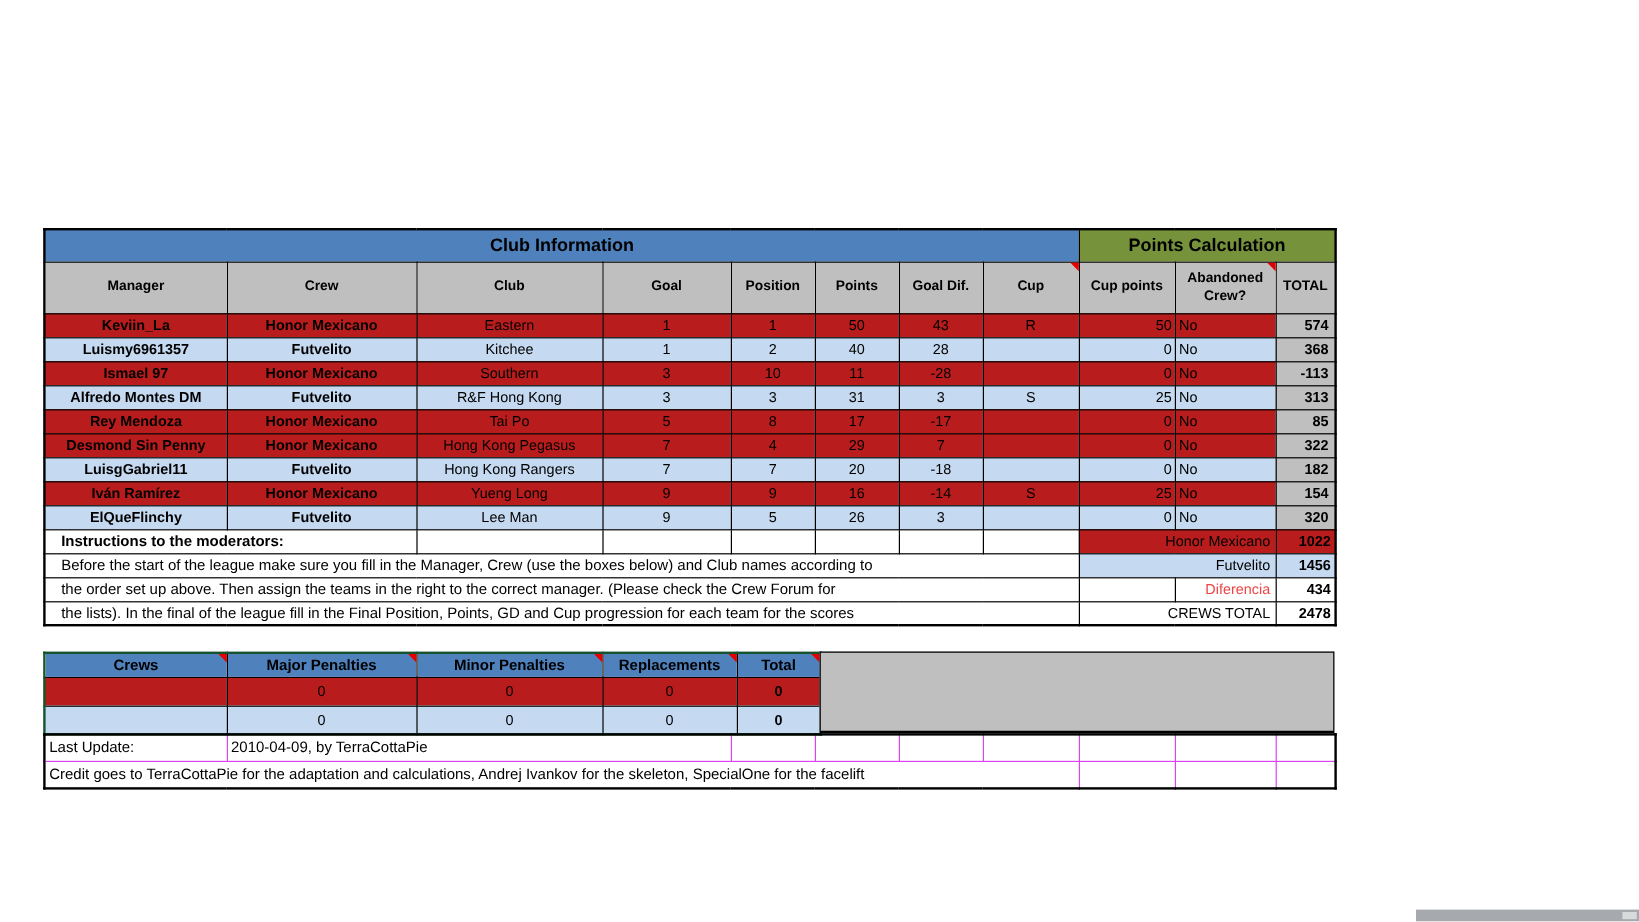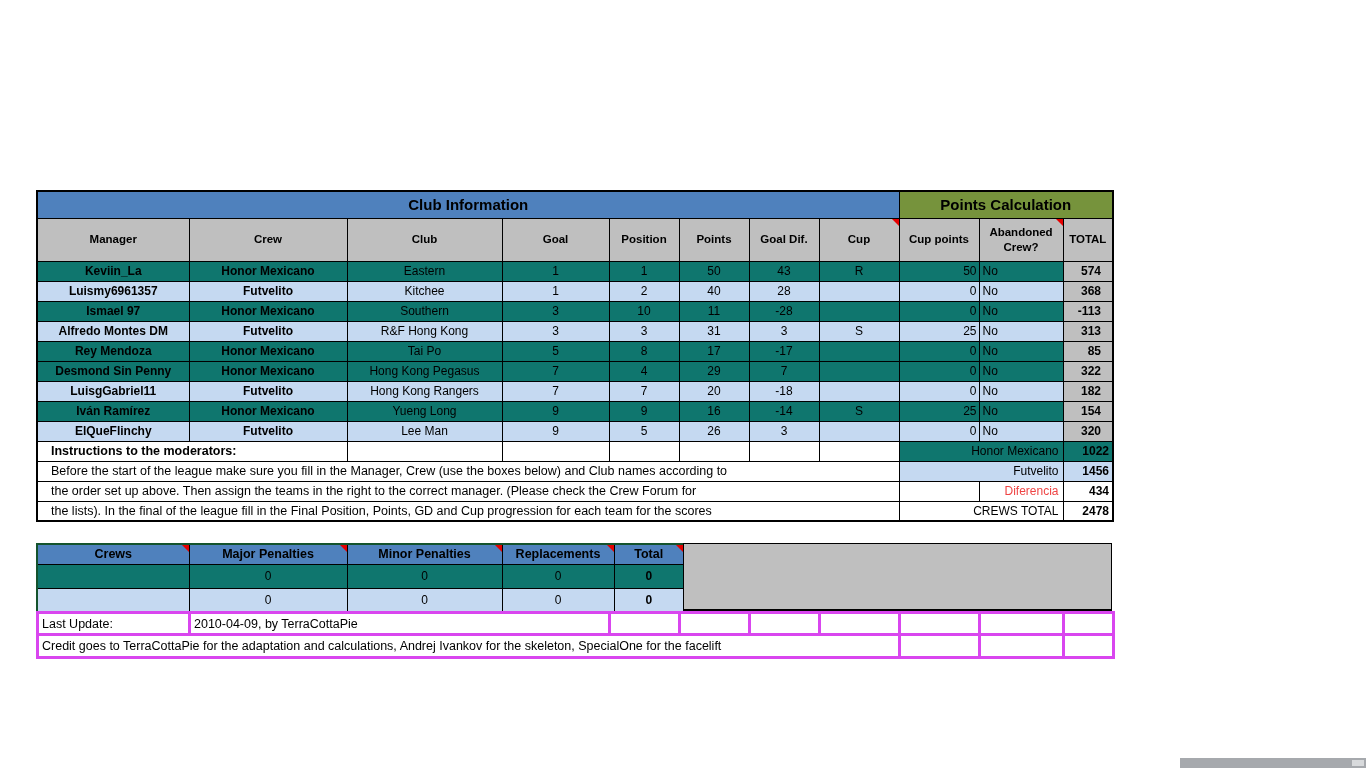--- a/index.html
+++ b/index.html
@@ -15,44 +15,44 @@
   #main td { border:1px solid #000; }
 
   td.title { height:27px; font-weight:bold; font-size:15px; }
   td.t-blue  { background:#4f81bd; }
   td.t-green { background:#76933c;margin-left:11px; }
 
   td.hdr { height:43px; background:#bfbfbf; font-weight:bold; font-size:11.5px;
            white-space:normal; line-height:1.25; position:relative; padding:0 2px; }
 
   tr.r td { height:20px; }
-  .or { background:#0f766e; }
+  .or { background:#b91c1c; }
   .bl { background:#c5d9f1; }
   .bold { font-weight:bold; }
   td.rt { text-align:right; padding-right:2px; }
   td.lt { text-align:left;  padding-left:3px; }
-  td.tot { background:#bfbfbf; font-weight:bold; text-align:right; padding-right:11px; }
+  td.tot { background:#bfbfbf; font-weight:bold; text-align:right; padding-right:5px; }
 
   
   td.instr { text-align:left; padding-left:13px; font-size:12.5px; }
   td.ih { font-weight:bold; }
   td.noside { border-left:none; border-right:none; }
   td.ct-label { text-align:right; padding-right:4px; }
   td.ct-val   { text-align:right; padding-right:3px; font-weight:bold; }
   td.redtxt   { color:#ef4444; }
 
   
   #pen { left:36px; top:543px; width:647px; border:2px solid #14532d; }
   #pen td { border:1px solid #000; }
   #pen td.bhdr { height:20px; background:#4f81bd; font-weight:bold; font-size:12.5px; position:relative; }
   #pen tr.pr td { height:24px; }
 
   
   #foot { left:36px; top:611px; width:1076px; border:2px solid #000; }
-  #foot td { border:3px solid #d946ef; height:22px; }
+  #foot td { border:1px solid #d946ef; height:22px; }
   #foot td.lft { text-align:left; padding-left:3px; font-size:12.5px; white-space:nowrap; }
   #foot tr.fr2 td { height:23px; }
 
   
   .tri { position:absolute; top:0; right:0; width:0; height:0;
          border-top:7px solid #e50000; border-left:7px solid transparent; }
 
   
   .grayblock { position:absolute; left:683px; top:543px; width:429px; height:68px;
                background:#bfbfbf; border:1px solid #000; border-bottom-width:2px; }

